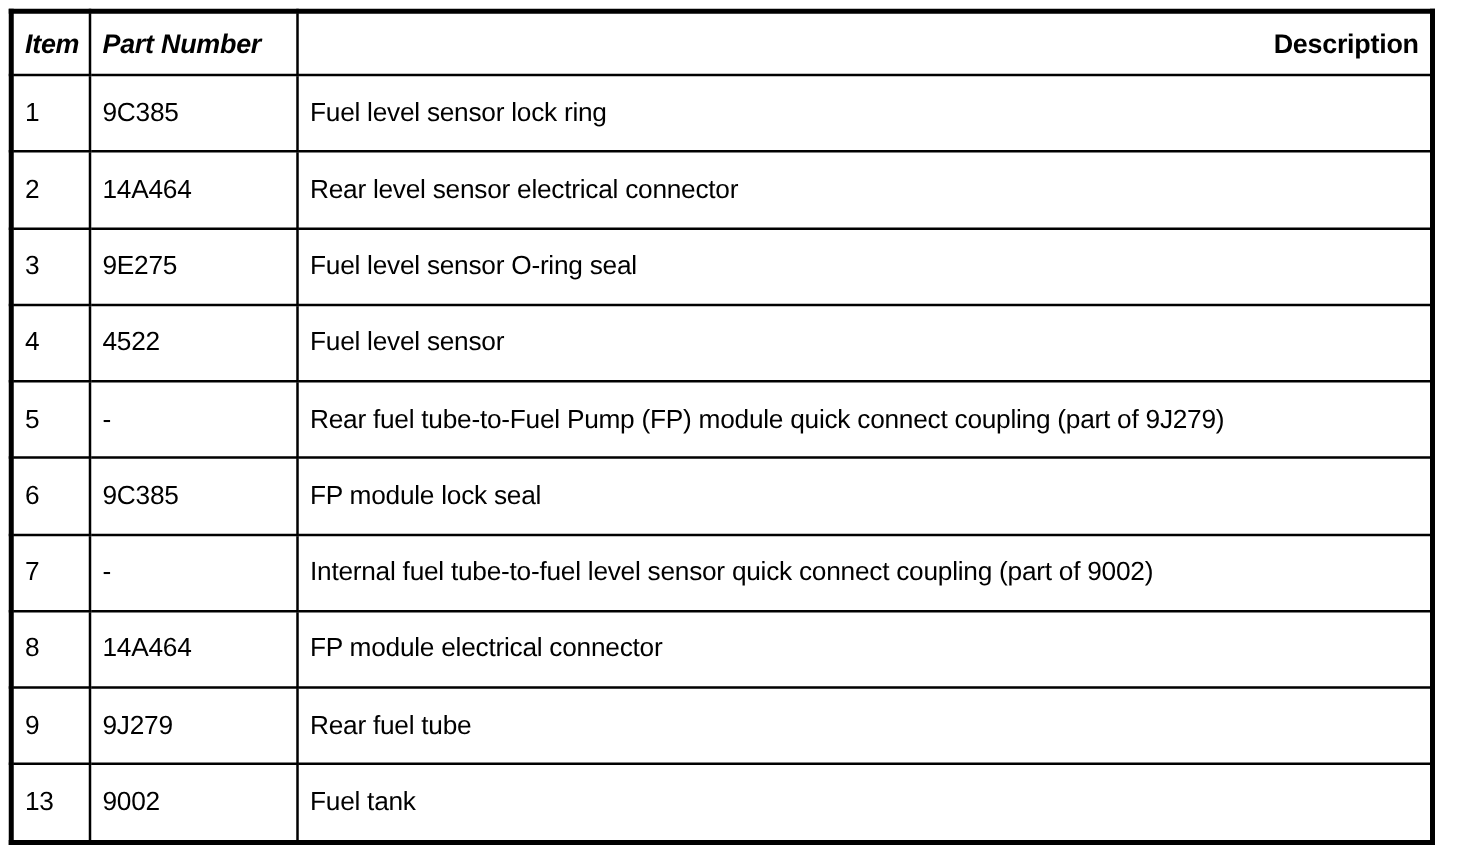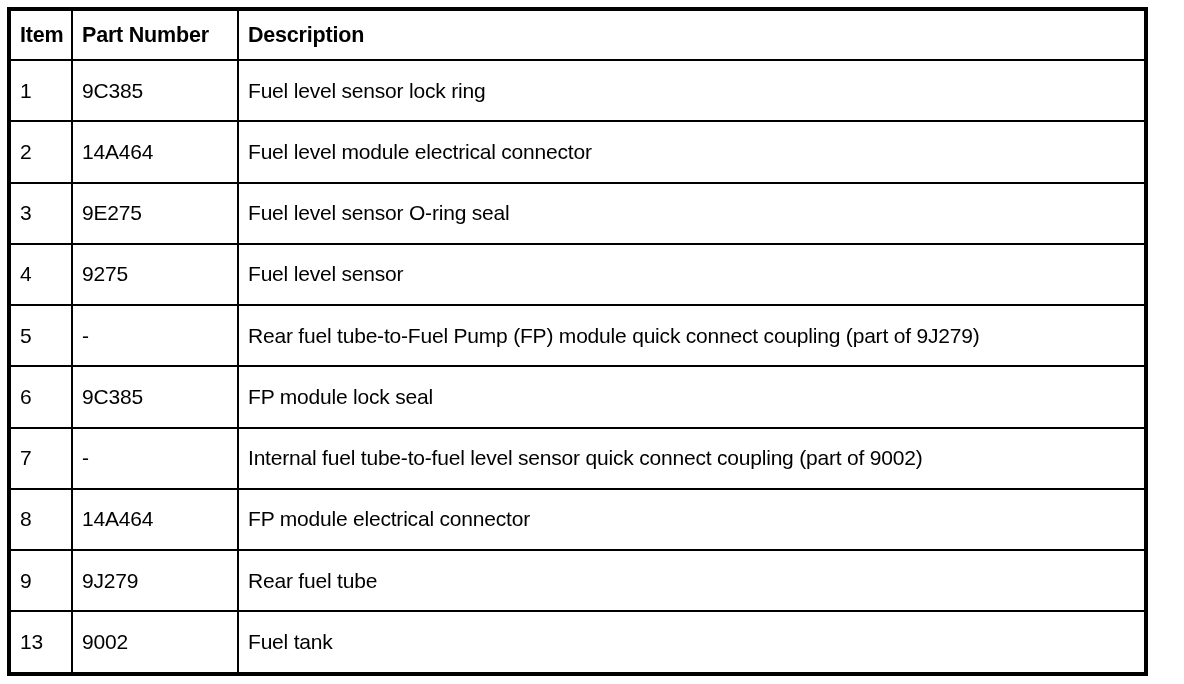--- a/index.html
+++ b/index.html
@@ -55,23 +55,24 @@
 
   table.parts-table thead th {
     font-weight: bold;
     font-size: 21.5px;
     height: 48px;
   }
 
   th.head-item,
   th.head-part {
     text-align: left;
+    font-style: italic;
   }
   th.head-desc {
-    text-align: left;
+    text-align: right;
   }
 
   td.cell-item,
   td.cell-part,
   td.cell-desc {
     font-weight: normal;
     text-align: left;
   }
 
   
@@ -98,30 +99,30 @@
     </thead>
     <tbody id="table-body">
         <tr>
           <td class="cell-item">1</td>
           <td class="cell-part">9C385</td>
           <td class="cell-desc">Fuel level sensor lock ring</td>
         </tr>
         <tr>
           <td class="cell-item">2</td>
           <td class="cell-part">14A464</td>
-          <td class="cell-desc">Fuel level module electrical connector</td>
+          <td class="cell-desc">Rear level sensor electrical connector</td>
         </tr>
         <tr>
           <td class="cell-item">3</td>
           <td class="cell-part">9E275</td>
           <td class="cell-desc">Fuel level sensor O-ring seal</td>
         </tr>
         <tr>
           <td class="cell-item">4</td>
-          <td class="cell-part">9275</td>
+          <td class="cell-part">4522</td>
           <td class="cell-desc">Fuel level sensor</td>
         </tr>
         <tr>
           <td class="cell-item">5</td>
           <td class="cell-part">-</td>
           <td class="cell-desc">Rear fuel tube-to-Fuel Pump (FP) module quick connect coupling (part of 9J279)</td>
         </tr>
         <tr>
           <td class="cell-item">6</td>
           <td class="cell-part">9C385</td>

